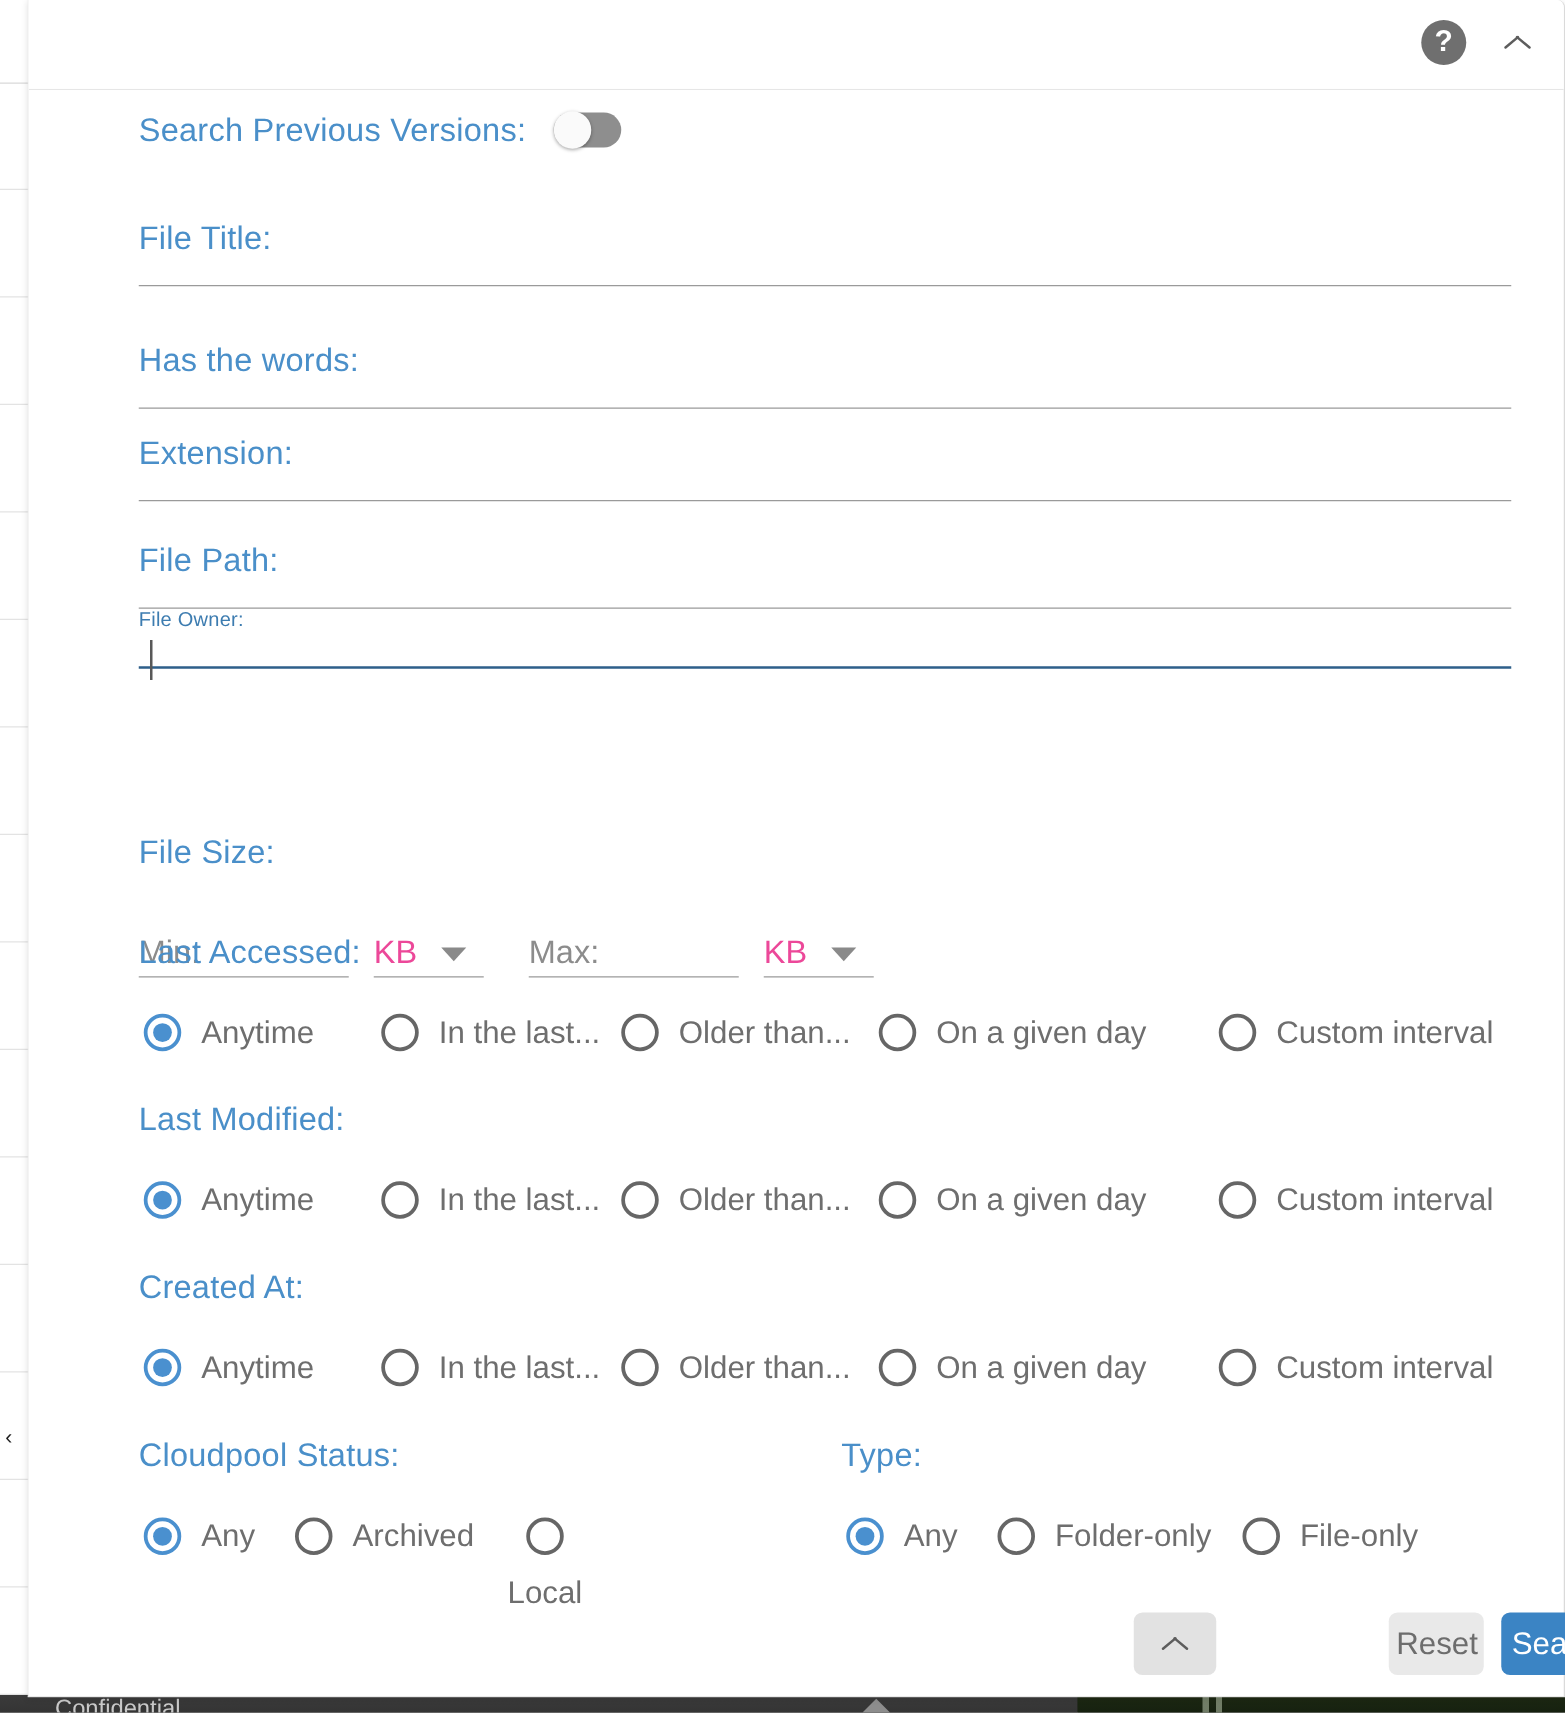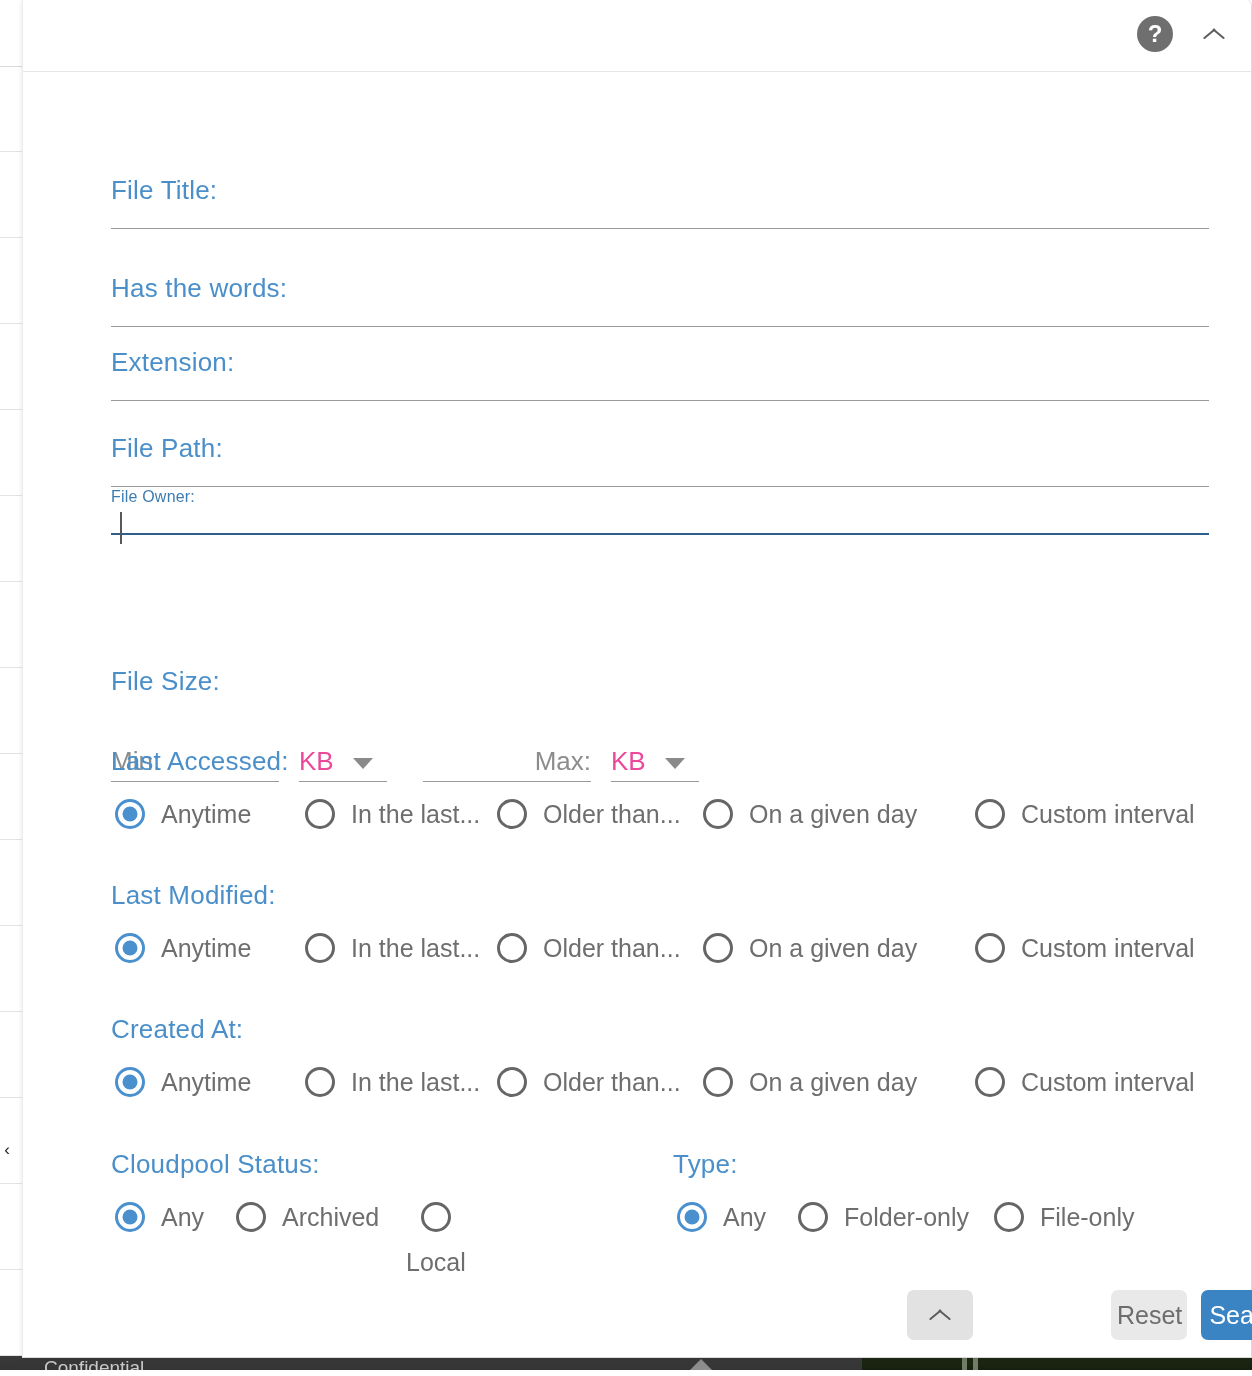--- a/index.html
+++ b/index.html
@@ -165,21 +165,21 @@
     border-left:10px solid transparent; border-right:10px solid transparent;
     border-top:11px solid #8a8a8a;
   }
   .size-unit .su-line {
     position:absolute; left:0; bottom:0; width:100%; height:1px; background:#9a9a9a;
   }
 
   
   .radio-group { position:absolute; }
   .radio-group .rg-label { margin-bottom:0; }
-  .rg-options { position:relative; margin-top:22px; height:40px; }
+  .rg-options { position:relative; margin-top:34px; height:40px; }
   .radio-opt {
     position:absolute; top:0; display:flex; align-items:center; gap:16px;
     cursor:pointer; white-space:nowrap;
   }
   .radio-mark {
     width:30px; height:30px; border-radius:50%;
     border:3.2px solid #666666; background:transparent;
     position:relative; flex:none;
   }
   .radio-opt.checked .radio-mark { border-color:#4a90cf; }
@@ -247,20 +247,26 @@
 
   <div id="panel-header">
     <div id="help-icon">?</div>
     <div id="header-collapse">
       <div class="chev-up"></div>
     </div>
   </div>
 
   <div id="form-body">
 
+    <div id="toggle-row">
+      <span class="blue-label">Search Previous Versions:</span>
+      <div id="toggle-switch">
+        <div class="knob"></div>
+      </div>
+    </div>
 
     <div class="field" style="top:102px;">
       <span class="f-label blue-label">File Title:</span>
       <span class="f-line"></span>
     </div>
 
     <div class="field" style="top:188px;margin-top:12px;">
       <span class="f-label blue-label">Has the words:</span>
       <span class="f-line"></span>
     </div>
@@ -287,21 +293,21 @@
       <span class="si-placeholder">Min:</span>
       <span class="si-line"></span>
     </div>
 
     <div class="size-unit" style="left:276px; width:88px;">
       <span class="su-text">KB</span>
       <span class="su-caret" style="left:54px;"></span>
       <span class="su-line"></span>
     </div>
 
-    <div class="size-input" style="left:400px; width:168px;text-align:right;">
+    <div class="size-input" style="left:400px; width:168px;">
       <span class="si-placeholder">Max:</span>
       <span class="si-line"></span>
     </div>
 
     <div class="size-unit" style="left:588px; width:88px;">
       <span class="su-text">KB</span>
       <span class="su-caret" style="left:54px;"></span>
       <span class="su-line"></span>
     </div>
 

